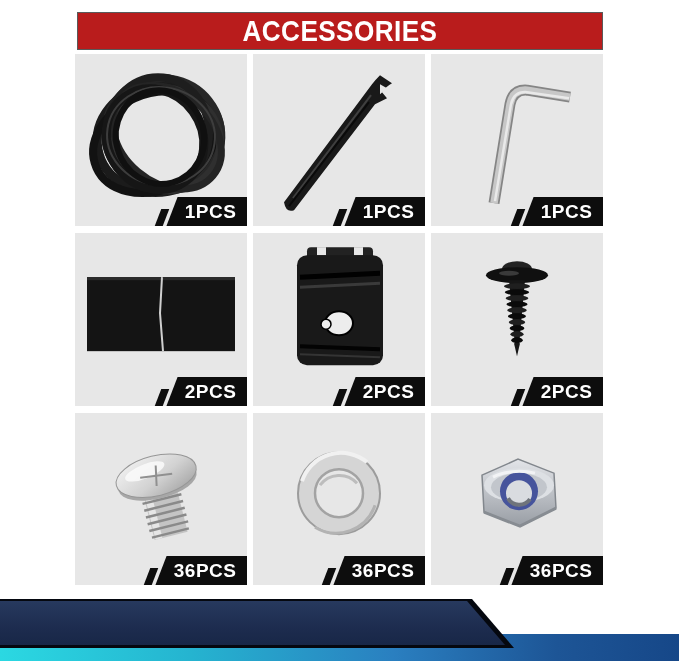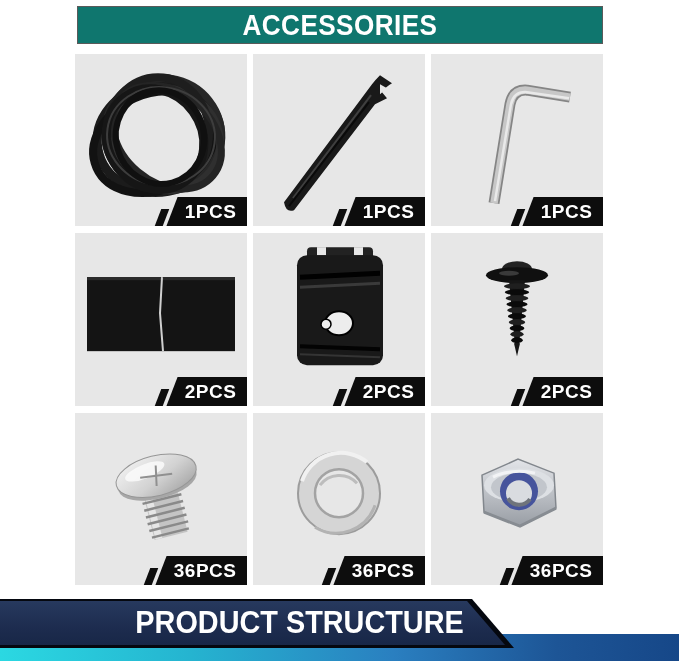--- a/index.html
+++ b/index.html
@@ -1,21 +1,21 @@
 <!DOCTYPE html>
 <html><head>
 <meta charset="utf-8">
 <style>
   html,body{margin:0;padding:0;background:#fff;}
   .page{position:relative;width:679px;height:661px;background:#ffffff;overflow:hidden;
         font-family:"Liberation Sans",sans-serif;}
 
   
-  .title-banner{position:absolute;left:77px;top:6px;width:526px;height:38px;
-    background:#0f766e;border:1px solid #5a5a5a;box-sizing:border-box;
+  .title-banner{position:absolute;left:77px;top:12px;width:526px;height:38px;
+    background:#b91c1c;border:1px solid #5a5a5a;box-sizing:border-box;
     display:flex;align-items:center;justify-content:center;}
   .title-banner .txt{color:#fff;font-size:30px;font-weight:700;letter-spacing:0.5px;
     transform:scaleX(0.87);white-space:nowrap;}
 
   
   .grid{position:absolute;left:75px;top:54px;width:528px;height:531px;
     display:grid;grid-template-columns:repeat(3,1fr);grid-template-rows:repeat(3,1fr);
     column-gap:6px;row-gap:7px;}
   .cell{position:relative;background:#e7e7e7;overflow:hidden;}
   .cell svg{position:absolute;left:0;top:0;width:100%;height:100%;}
@@ -239,17 +239,14 @@
             <span>36PCS</span>
           </div>
       </div>
     </div>
 
   </div>
 
   <div class="band"></div>
   <div class="navy-outline"></div>
   <div class="navy"></div>
-  <div class="footer-title">
-    <div class="txt">PRODUCT STRUCTURE</div>
-  </div>
 
 </div>
 
 </body></html>

